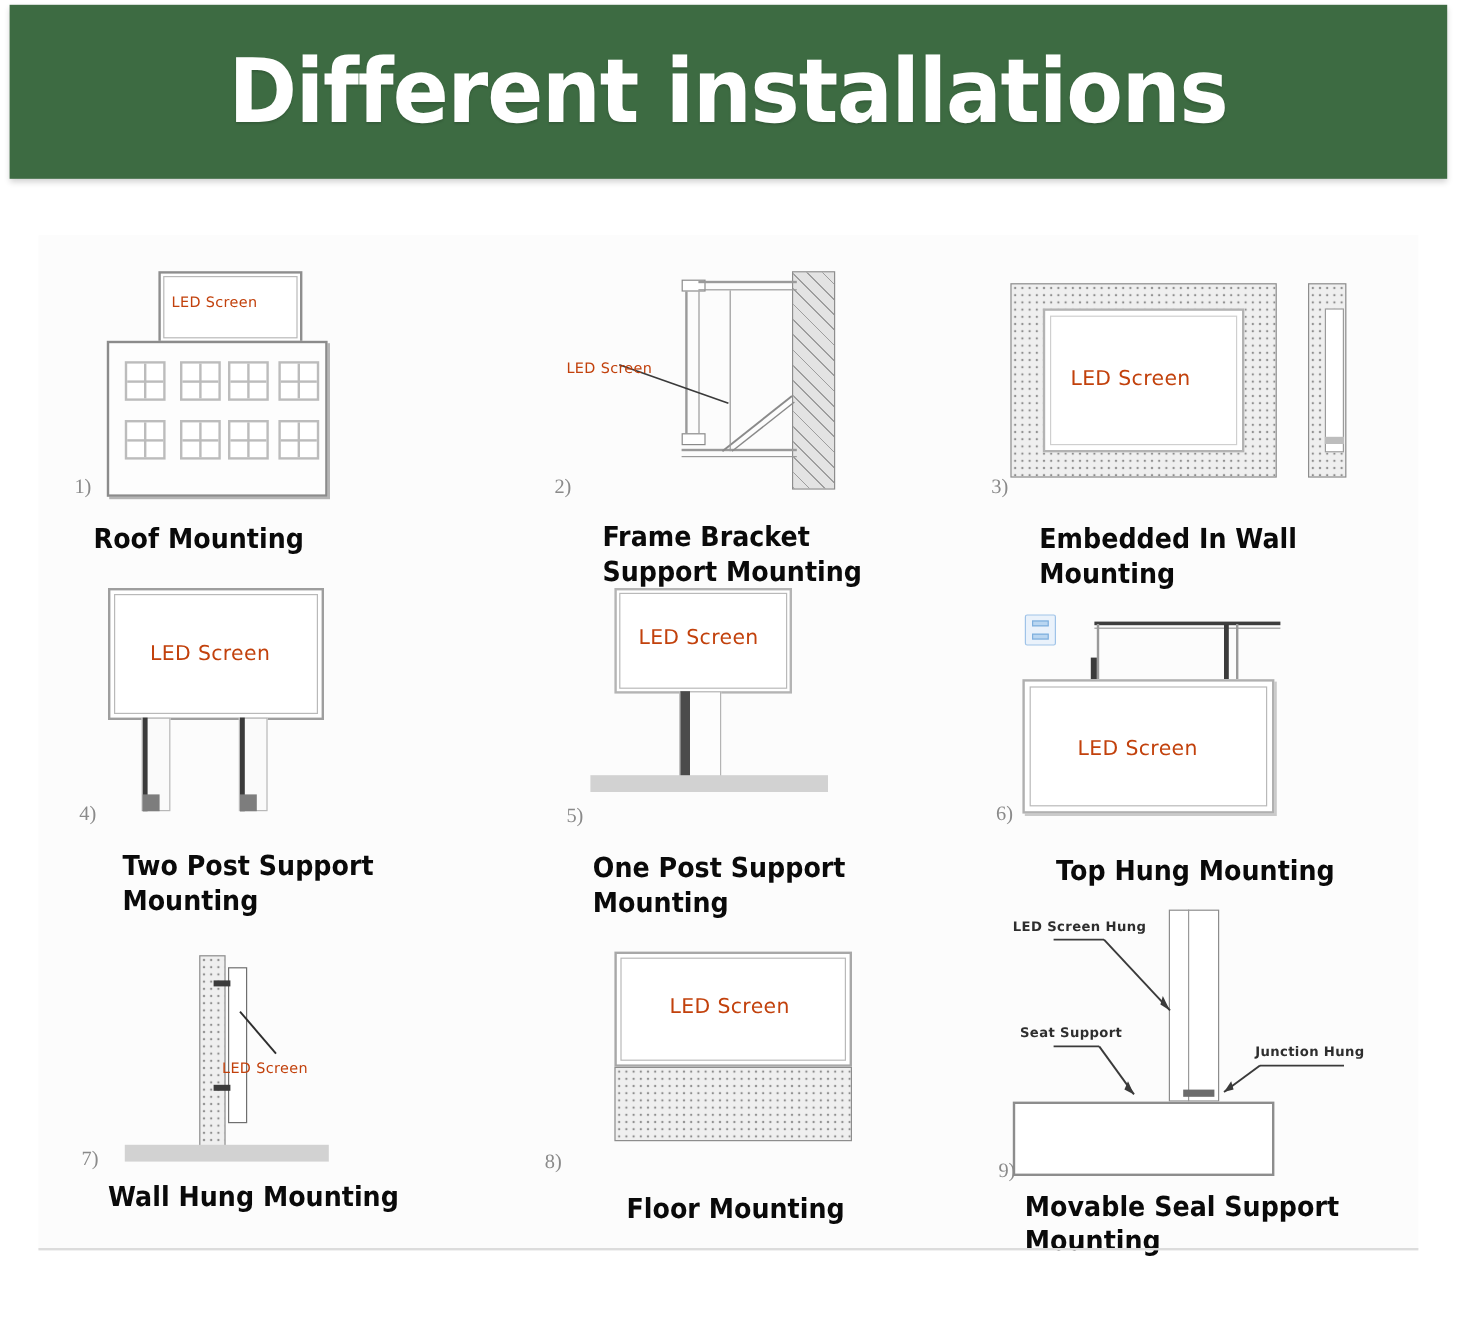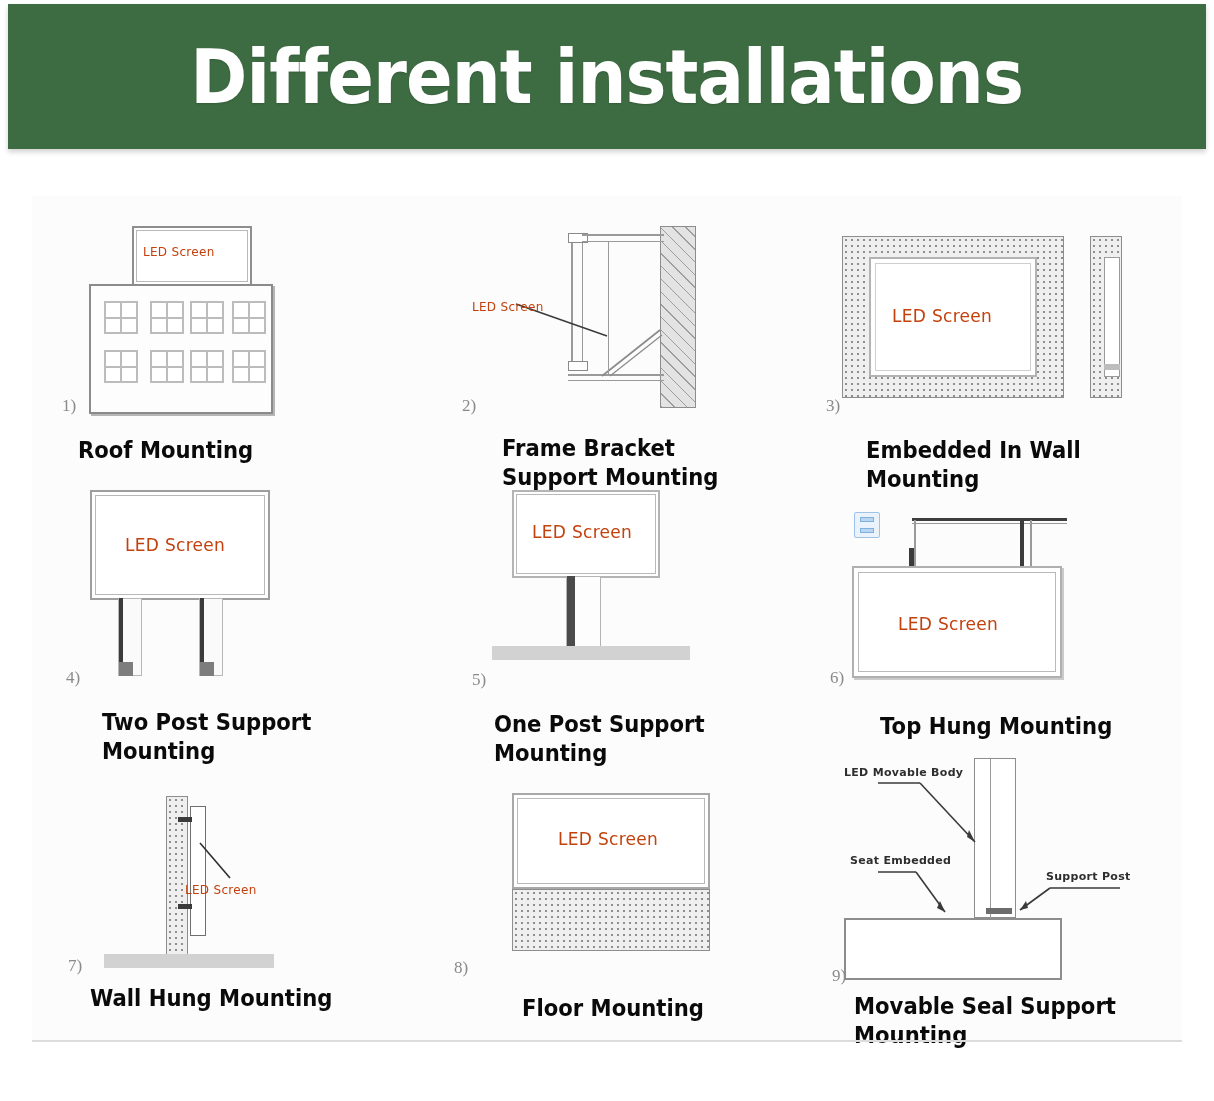--- a/index.html
+++ b/index.html
@@ -312,23 +312,23 @@
         <line x1="46" y1="33" x2="88" y2="33" stroke="#3a3a3a" stroke-width="1.4"></line>
         <line x1="88" y1="33" x2="143" y2="92" stroke="#3a3a3a" stroke-width="1.6"></line>
         <polygon points="143,92 135,87 137,80" fill="#3a3a3a"></polygon>
         <line x1="46" y1="122" x2="84" y2="122" stroke="#3a3a3a" stroke-width="1.4"></line>
         <line x1="84" y1="122" x2="113" y2="162" stroke="#3a3a3a" stroke-width="1.6"></line>
         <polygon points="113,162 105,158 108,151" fill="#3a3a3a"></polygon>
         <line x1="288" y1="138" x2="218" y2="138" stroke="#3a3a3a" stroke-width="1.4"></line>
         <line x1="218" y1="138" x2="188" y2="160" stroke="#3a3a3a" stroke-width="1.6"></line>
         <polygon points="188,160 196,158 194,151" fill="#3a3a3a"></polygon>
       </svg>
-      <div class="scrlabel tiny" style="left:12px;top:16px;color:#2e2e2e;font-weight:bold;">LED Movable Body</div>
-      <div class="scrlabel tiny" style="left:18px;top:104px;color:#2e2e2e;font-weight:bold;">Seat Embedded</div>
-      <div class="scrlabel tiny" style="left:214px;top:120px;color:#2e2e2e;font-weight:bold;">Support Post</div>
+      <div class="scrlabel tiny" style="left:12px;top:16px;color:#2e2e2e;font-weight:bold;">LED Screen Hung</div>
+      <div class="scrlabel tiny" style="left:18px;top:104px;color:#2e2e2e;font-weight:bold;">Seat Support</div>
+      <div class="scrlabel tiny" style="left:214px;top:120px;color:#2e2e2e;font-weight:bold;">Junction Hung</div>
     </div>
     <div class="num" style="left:20px;top:222px;">9)</div>
     <div class="caption" style="left:42px;top:248px;">Movable Seal Support
 Mounting</div>
   </div>
 
  </div>
 </div>
 <div class="panel-underline"></div>
 

